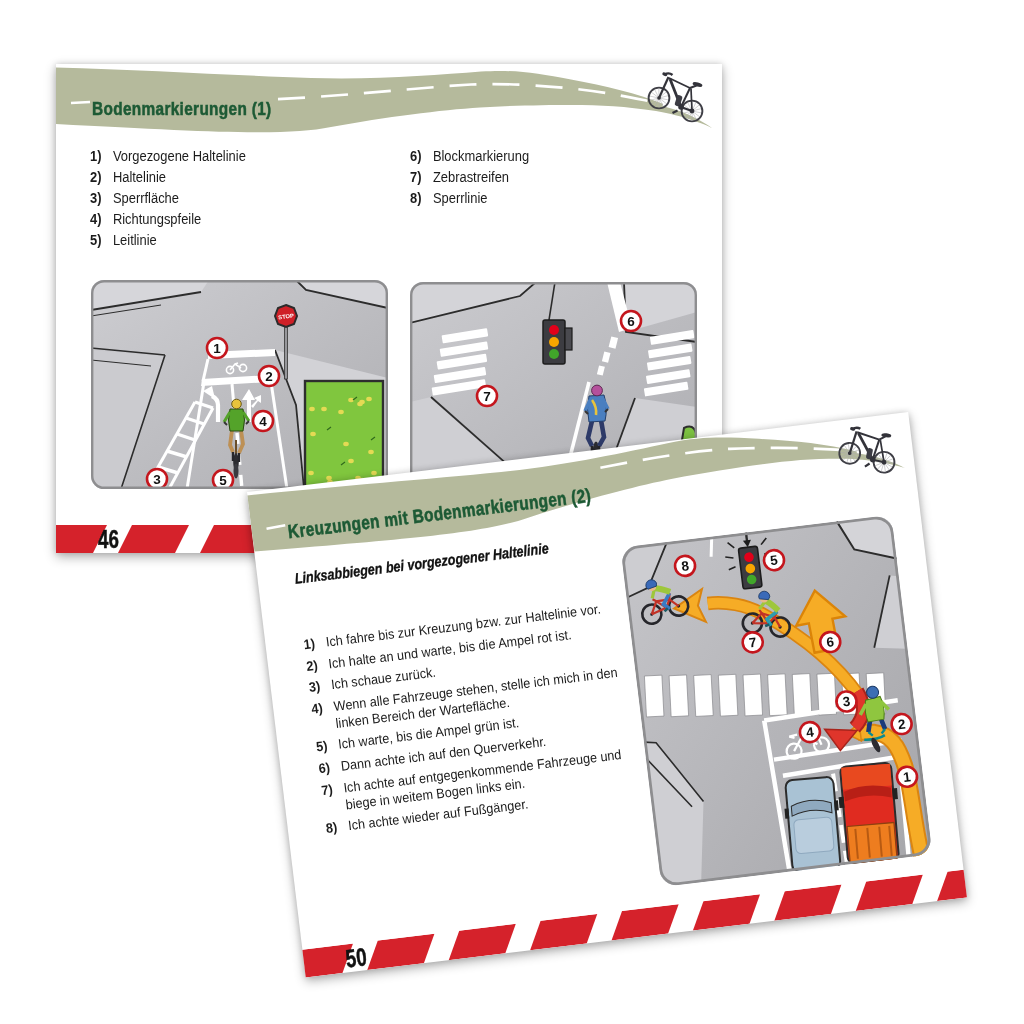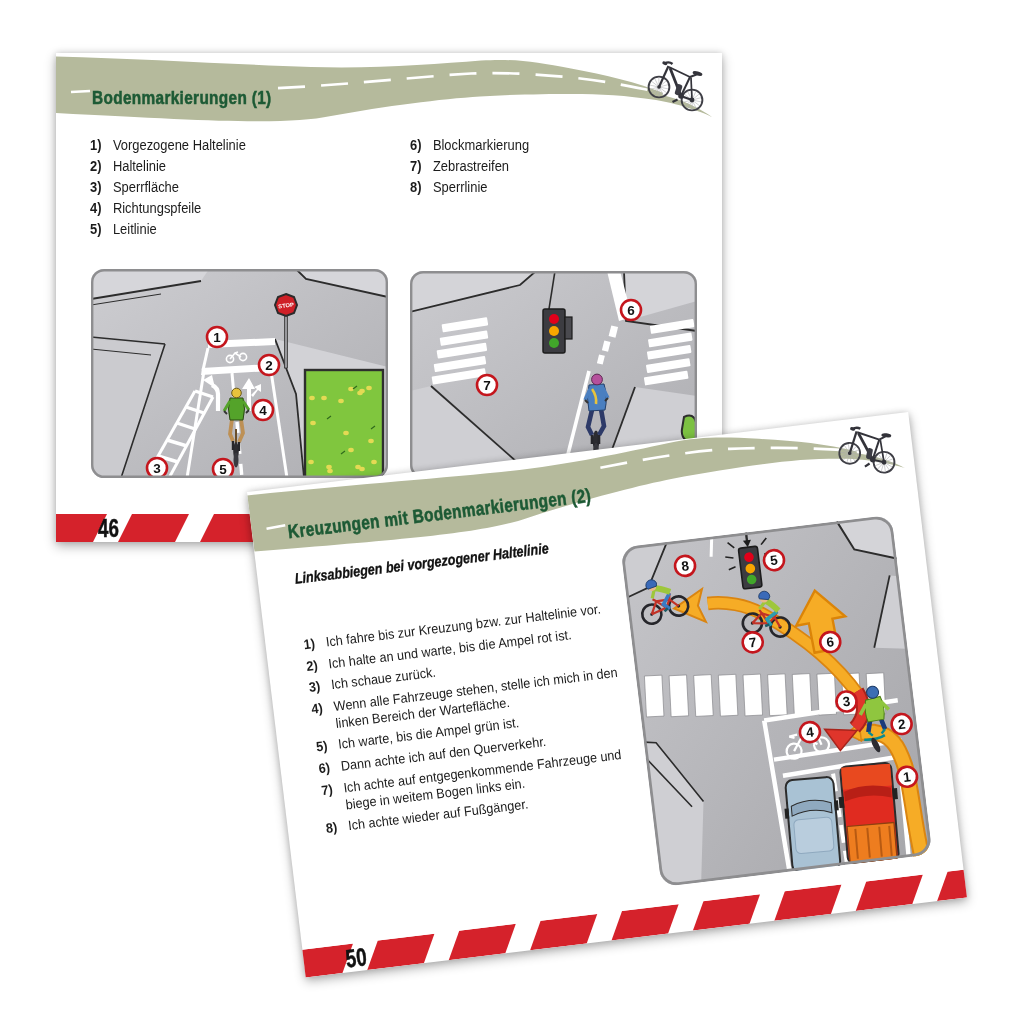--- a/index.html
+++ b/index.html
@@ -1,18 +1,18 @@
 <!DOCTYPE html>
 <html><head>
 <meta charset="utf-8">
 <style>
 html,body{margin:0;padding:0;}
 body{width:1024px;height:1024px;background:#fff;position:relative;overflow:hidden;font-family:"Liberation Sans",sans-serif;}
 .page{position:absolute;width:666px;height:489px;background:#fff;box-shadow:0 4px 11px rgba(0,0,0,.30),0 0 6px rgba(0,0,0,.14);}
-#p1{left:56px;top:53px;}
+#p1{left:56px;top:64px;}
 #p2{left:247px;top:492px;transform:rotate(-6.9deg);transform-origin:0 0;}
 .band{position:absolute;left:0;top:0;}
 .title{position:absolute;left:36px;top:34px;font-size:19px;font-weight:bold;color:#1d5a35;-webkit-text-stroke:.55px #1d5a35;white-space:nowrap;transform:scaleX(.81);transform-origin:0 0;letter-spacing:.4px;}
 .list{position:absolute;transform-origin:0 0;color:#1c1c1c;}
 .it{display:flex;}
 .it b{flex:0 0 26px;}
 #p2 .it b{flex:0 0 24px;}
 #p1 .list{font-size:14.7px;line-height:20.9px;transform:scaleX(.88);}
 #p2 .list{font-size:13.6px;line-height:17px;transform:scaleX(.93);}
 #p2 .it{margin-bottom:4.6px;}

